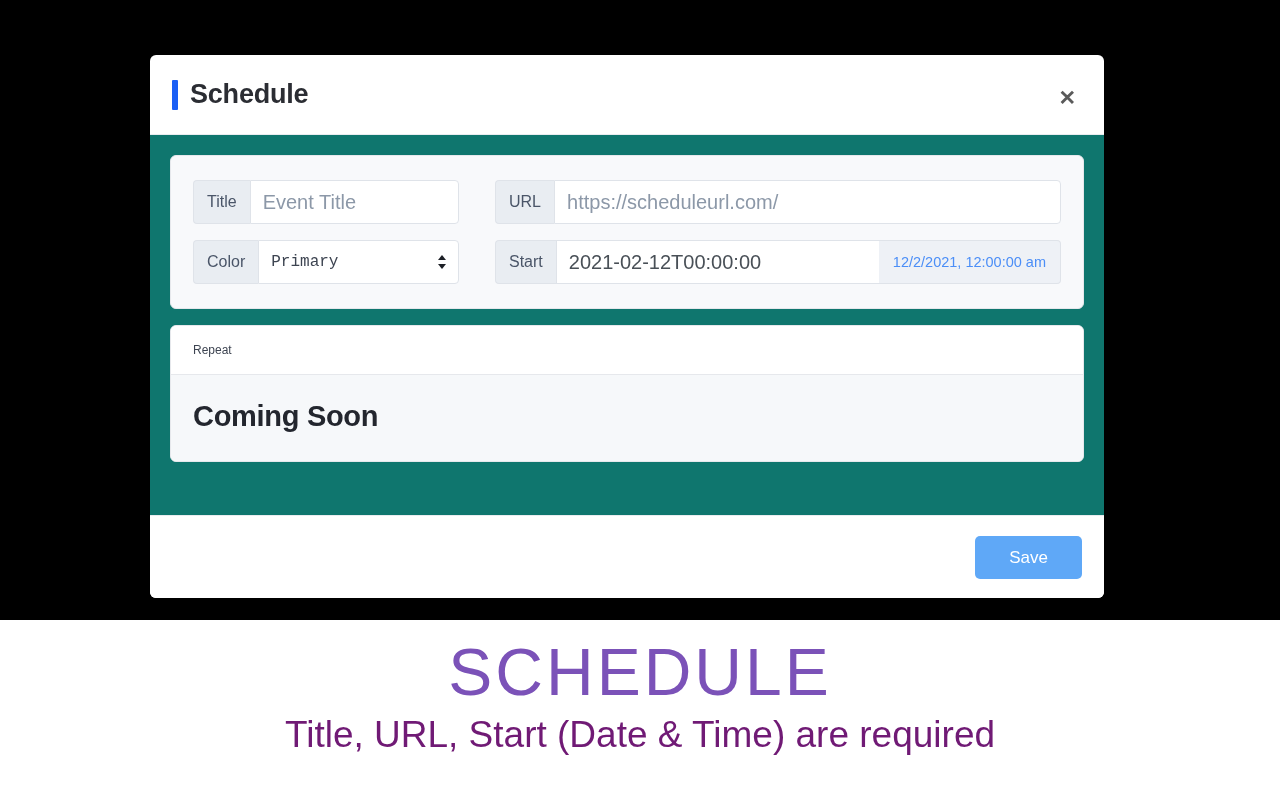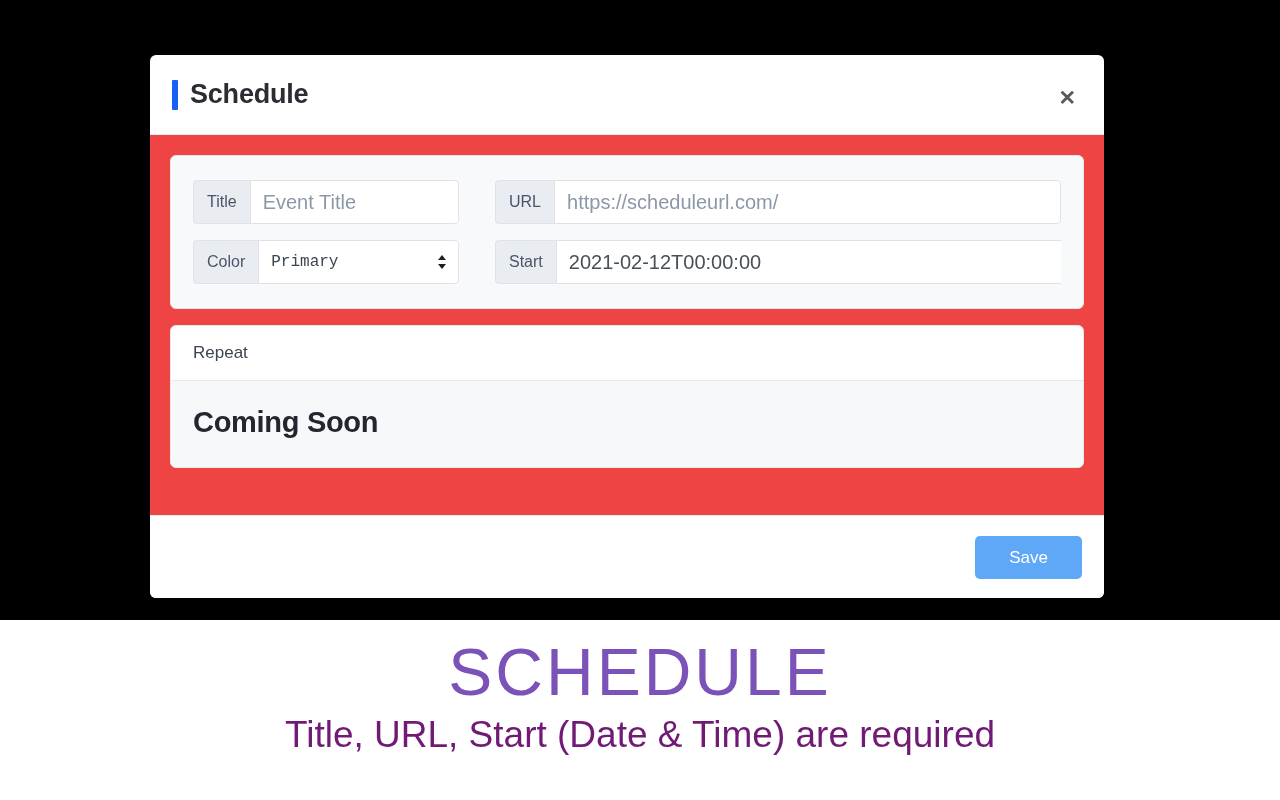--- a/index.html
+++ b/index.html
@@ -86,21 +86,21 @@
     font-weight: 700;
     cursor: pointer;
     padding: 4px 6px;
     font-family: "Liberation Sans", sans-serif;
   }
 
   .modal-body {
     flex: 1;
     padding: 20px 20px 0 20px;
     box-sizing: border-box;
-    background: #ef4444;
+    background: #0f766e;
   }
 
   
   .fields-panel {
     background: #f8f9fb;
     border: 1px solid #e6e8ec;
     border-radius: 6px;
     padding: 24px 22px;
     box-sizing: border-box;
     display: flex;
@@ -194,21 +194,21 @@
   .repeat-card {
     margin-top: 16px;
     border: 1px solid #e6e8ec;
     border-radius: 6px;
     overflow: hidden;
     background: #ffffff;
   }
   .repeat-header {
     background: #ffffff;
     padding: 17px 22px;
-    font-size: 17px;
+    font-size: 12px;
     color: #3d4451;
     border-bottom: 1px solid #e6e8ec;
   }
   .repeat-body {
     background: #f6f8fa;
     padding: 26px 22px 30px 22px;
   }
   .coming-soon {
     font-size: 29px;
     font-weight: 700;
@@ -317,20 +317,21 @@
         <div class="col-right">
 
           <div class="input-group">
             <span class="ig-label">URL</span>
             <input class="ig-field" type="text" placeholder="https://scheduleurl.com/" style="">
           </div>
 
           <div class="input-group">
             <span class="ig-label">Start</span>
             <input class="ig-field start-input" type="text" value="2021-02-12T00:00:00" style="">
+            <span class="ig-append">12/2/2021, 12:00:00 am</span>
           </div>
 
         </div>
 
       </div>
 
       <div class="repeat-card">
         <div class="repeat-header">Repeat</div>
         <div class="repeat-body">
           <div class="coming-soon">Coming Soon</div>

